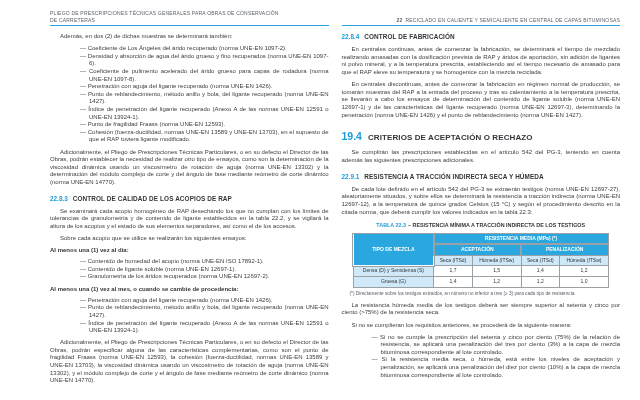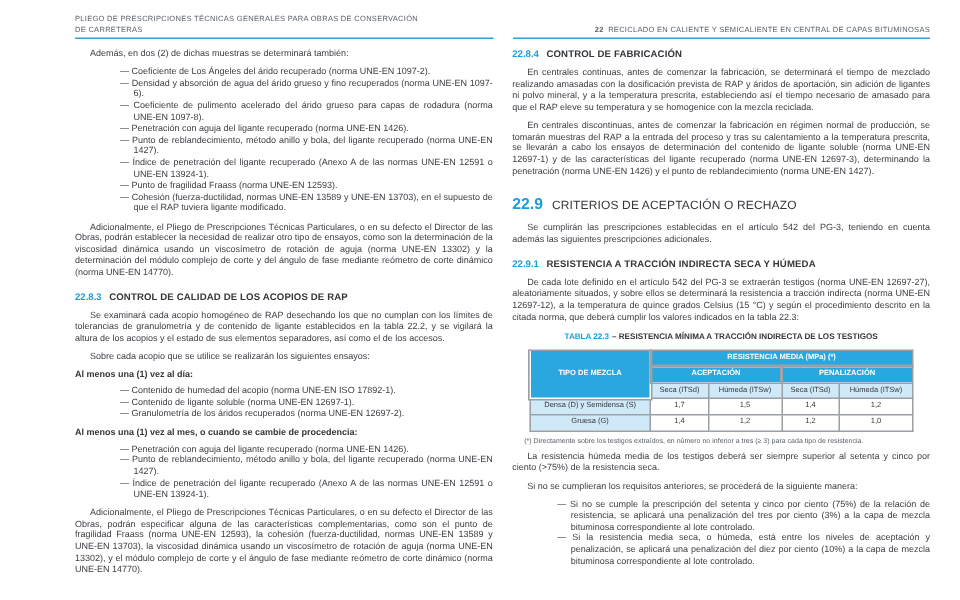--- a/index.html
+++ b/index.html
@@ -21,21 +21,21 @@
   .para { margin:0 0 4.5px; text-indent:10px; }
   .run-label { font-weight:bold; margin:1px 0 3.5px; color:#33363a; }
   .blist { margin:0 0 4.5px; padding-left:30px; }
   .blist .item { padding-left:9px; text-indent:-9px; }
   .blist .item::before { content:"\2014\00a0"; }
   .h3 { margin:8px 0 5px; font-size:6.4px; font-weight:bold; text-align:left; }
   .h3 .num { color:#1b9dd9; margin-right:5px; }
   .h3 .ttl { color:#33363a; letter-spacing:0.1px; }
   .h2 { margin:11px 0 6px; text-align:left; }
   .h2 .num { color:#1b9dd9; font-size:10.5px; font-weight:bold; margin-right:6px; }
-  .h2 .ttl { color:#33363a; font-size:8px; font-weight:normal; letter-spacing:0.1px; }
+  .h2 .ttl { color:#33363a; font-size:8px; font-weight:bold; letter-spacing:0.1px; }
   .tcaption { text-align:center; font-weight:bold; font-size:5.4px; margin:6px 0 4px; color:#33363a; }
   .tcaption .num { color:#1b9dd9; margin-right:2px; }
   table.t { width:92%; margin:0 auto 3px; border-collapse:collapse; font-size:5px; line-height:1.15;
             text-align:center; color:#33363a; }
   table.t th, table.t td { border:1px solid #9aa0a6; padding:2px 2px; font-weight:normal; }
   table.t .hblue { background:#2aa7de; color:#ffffff; font-weight:bold; border-color:#ffffff; outline:0.5px solid #9aa0a6; }
   table.t .hlight { background:#cfe9f8; }
   table.t td { background:#ffffff; }
   .footnote { font-size:4.7px; color:#5a6068; margin:2px 0 5px 8px; text-align:left; }
 </style>
@@ -81,21 +81,21 @@
           <div class="item">Penetración con aguja del ligante recuperado (norma UNE-EN 1426).</div>
           <div class="item">Punto de reblandecimiento, método anillo y bola, del ligante recuperado (norma UNE-EN 1427).</div>
           <div class="item">Índice de penetración del ligante recuperado (Anexo A de las normas UNE-EN 12591 o UNE-EN 13924-1).</div>
         </div>
         <div class="para">Adicionalmente, el Pliego de Prescripciones Técnicas Particulares, o en su defecto el Director de las Obras, podrán especificar alguna de las características complementarias, como son el punto de fragilidad Fraass (norma UNE-EN 12593), la cohesión (fuerza-ductilidad, normas UNE-EN 13589 y UNE-EN 13703), la viscosidad dinámica usando un viscosímetro de rotación de aguja (norma UNE-EN 13302), y el módulo complejo de corte y el ángulo de fase mediante reómetro de corte dinámico (norma UNE-EN 14770).</div>
       </div>
     <div class="col" id="col-right">
         <div class="h3"><span class="num">22.8.4</span><span class="ttl">CONTROL DE FABRICACIÓN</span></div>
         <div class="para">En centrales continuas, antes de comenzar la fabricación, se determinará el tiempo de mezclado realizando amasadas con la dosificación prevista de RAP y áridos de aportación, sin adición de ligantes ni polvo mineral, y a la temperatura prescrita, estableciendo así el tiempo necesario de amasado para que el RAP eleve su temperatura y se homogenice con la mezcla reciclada.</div>
         <div class="para">En centrales discontinuas, antes de comenzar la fabricación en régimen normal de producción, se tomarán muestras del RAP a la entrada del proceso y tras su calentamiento a la temperatura prescrita, se llevarán a cabo los ensayos de determinación del contenido de ligante soluble (norma UNE-EN 12697-1) y de las características del ligante recuperado (norma UNE-EN 12697-3), determinando la penetración (norma UNE-EN 1426) y el punto de reblandecimiento (norma UNE-EN 1427).</div>
-        <div class="h2"><span class="num">22.9</span><span class="ttl">CRITERIOS DE ACEPTACIÓN O RECHAZO</span></div>
+        <div class="h2"><span class="num">19.4</span><span class="ttl">CRITERIOS DE ACEPTACIÓN O RECHAZO</span></div>
         <div class="para">Se cumplirán las prescripciones establecidas en el artículo 542 del PG-3, teniendo en cuenta además las siguientes prescripciones adicionales.</div>
         <div class="h3"><span class="num">22.9.1</span><span class="ttl">RESISTENCIA A TRACCIÓN INDIRECTA SECA Y HÚMEDA</span></div>
         <div class="para">De cada lote definido en el artículo 542 del PG-3 se extraerán testigos (norma UNE-EN 12697-27), aleatoriamente situados, y sobre ellos se determinará la resistencia a tracción indirecta (norma UNE-EN 12697-12), a la temperatura de quince grados Celsius (15 °C) y según el procedimiento descrito en la citada norma, que deberá cumplir los valores indicados en la tabla 22.3:</div>
         <div class="tcaption"><span class="num">TABLA 22.3</span><span>– RESISTENCIA MÍNIMA A TRACCIÓN INDIRECTA DE LOS TESTIGOS</span></div>
         <table class="t">
           <tbody>
             <tr>
               <th class="hblue" rowspan="3">TIPO DE MEZCLA</th>
               <th class="hblue" colspan="4">RESISTENCIA MEDIA (MPa) (*)</th>
             </tr>

